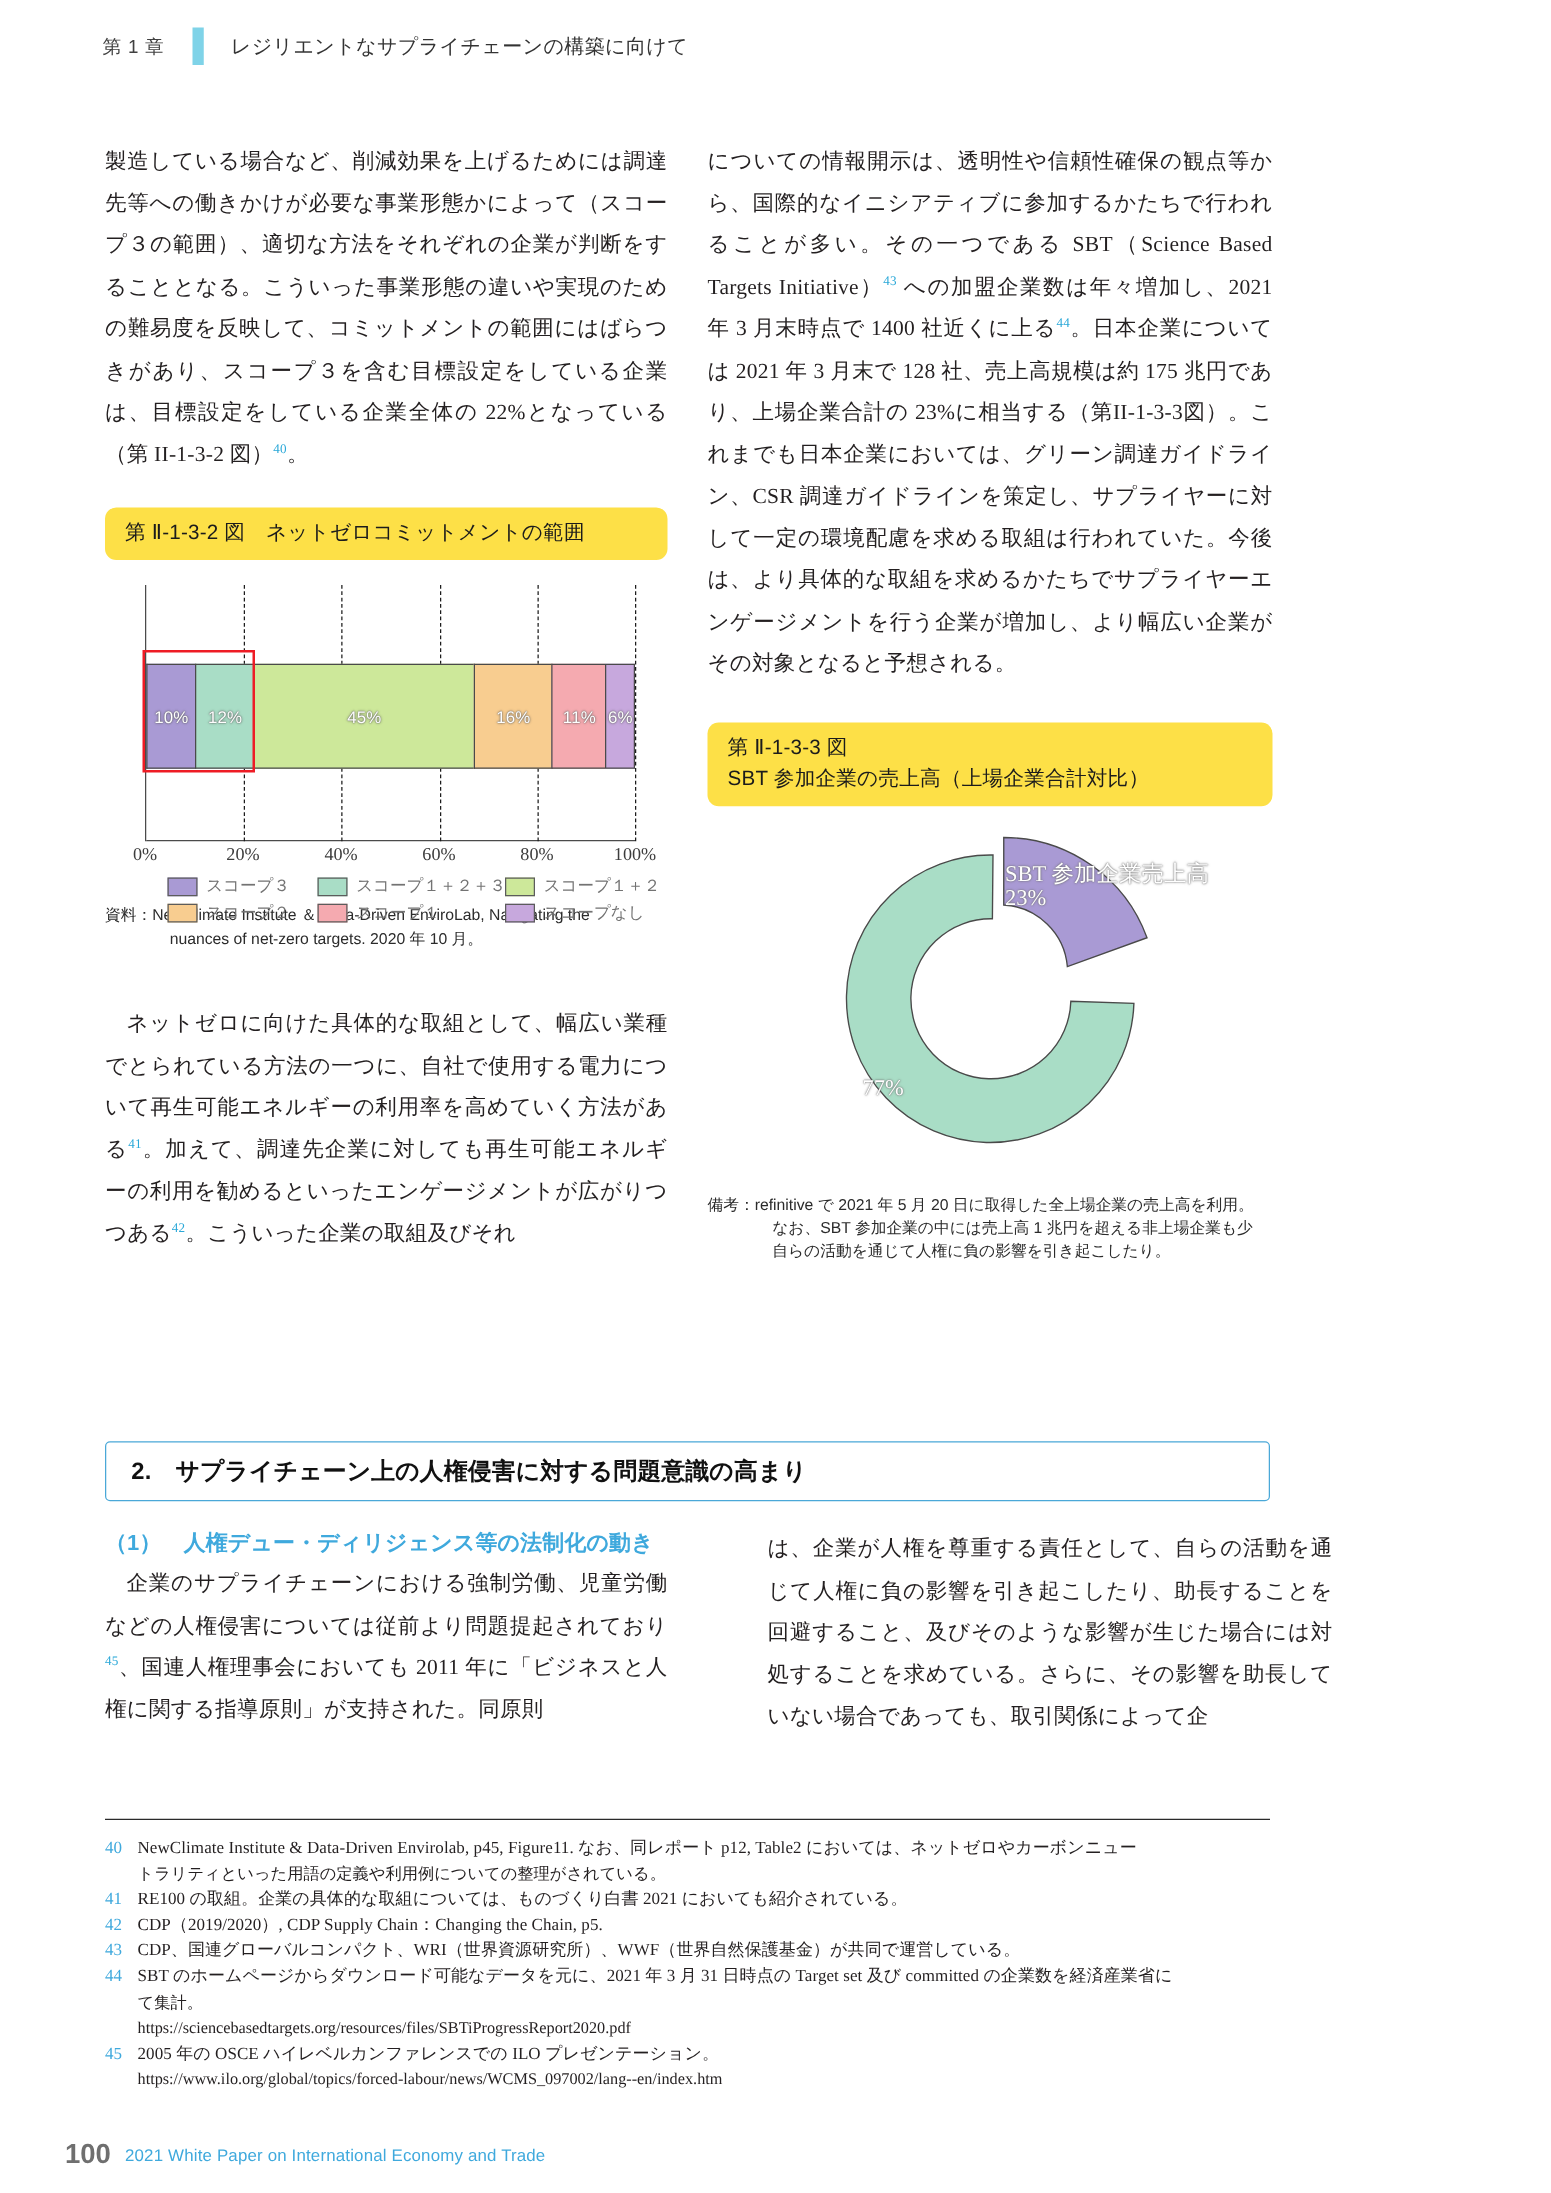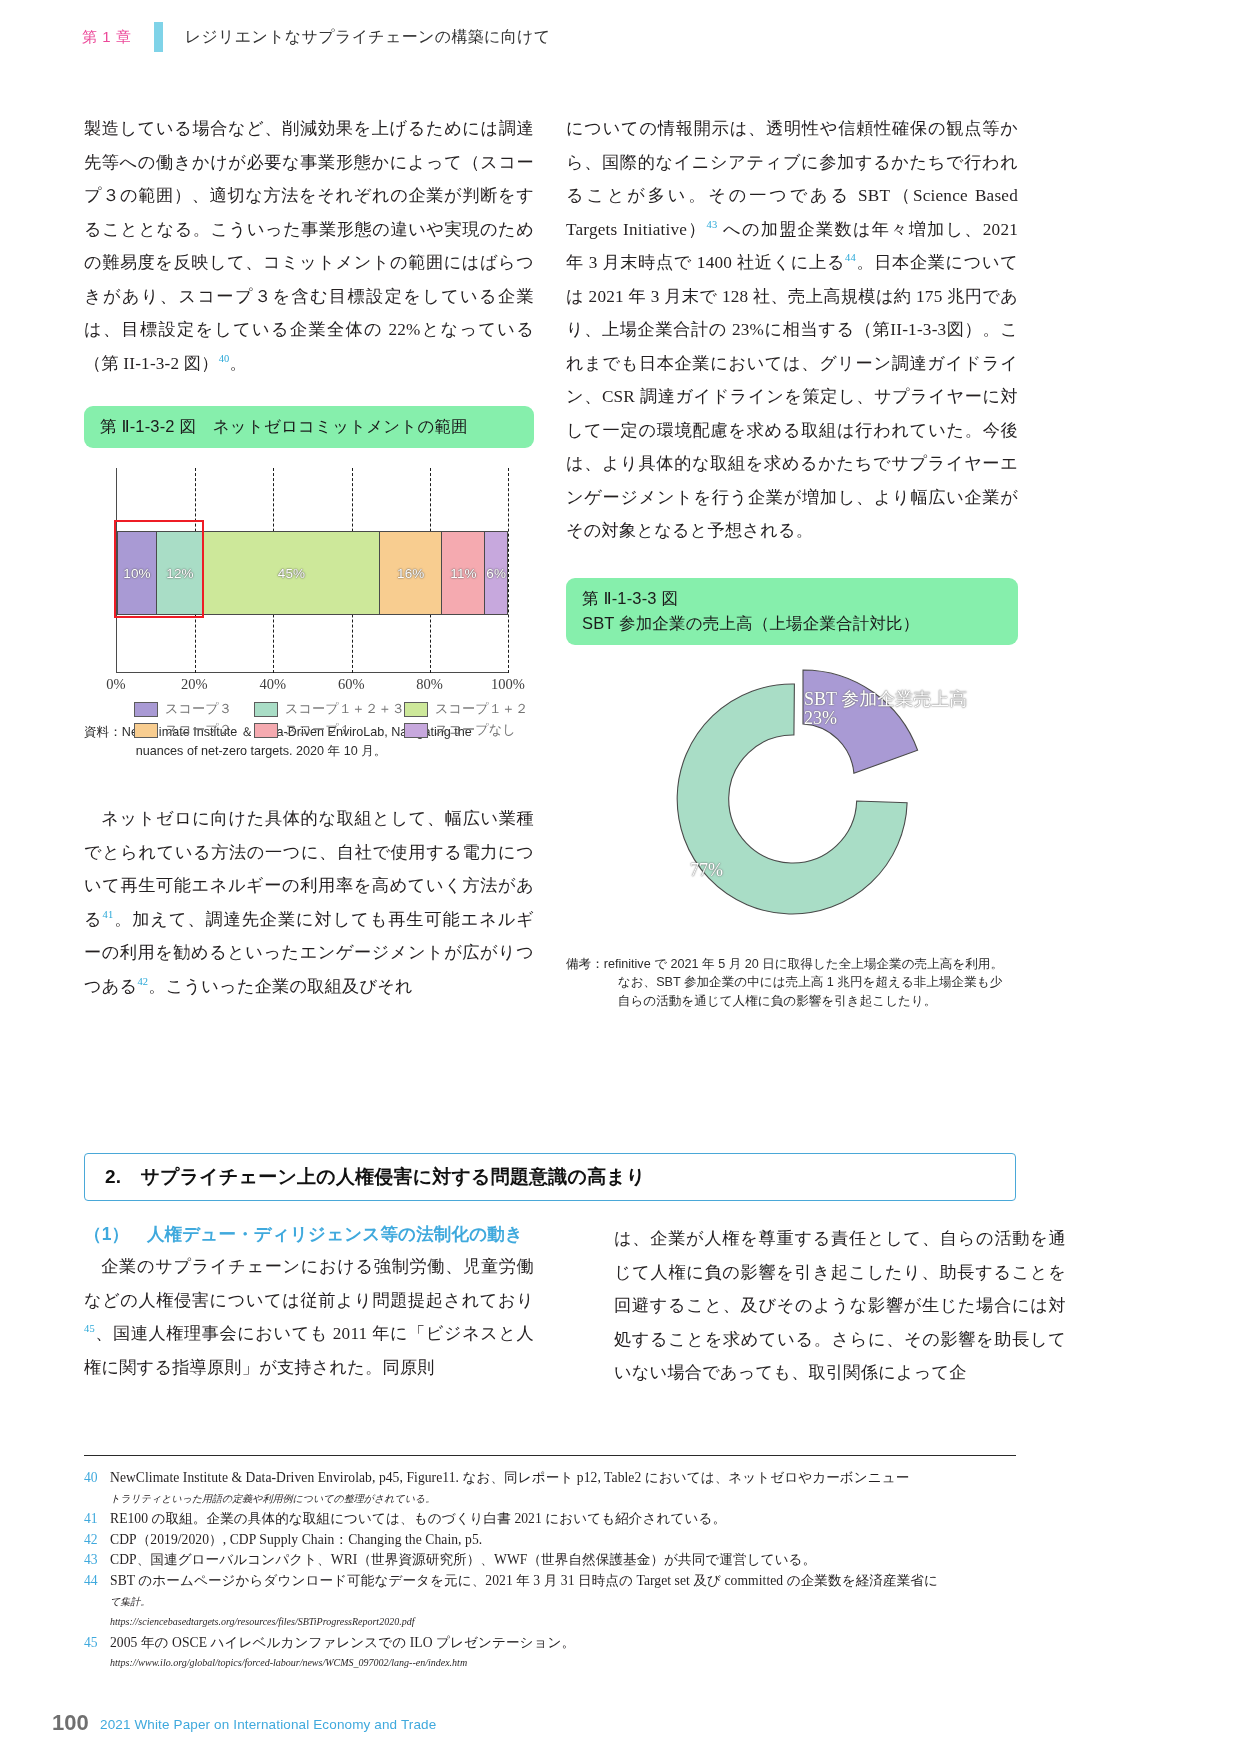--- a/index.html
+++ b/index.html
@@ -24,21 +24,21 @@
   .running-head {
     position: absolute;
     left: 82px; top: 20px;
     width: 1080px; height: 34px;
     display: flex; align-items: center;
   }
   .rh-chapter {
     font-family: "Liberation Sans", "DejaVu Sans", sans-serif;
     font-size: 15px;
     letter-spacing: .04em;
-    color: #ec4899;
+    color: #404040;
   }
   .rh-bar {
     width: 9px; height: 30px;
     background: #7fd3e8;
     margin: 0 22px 0 22px;
   }
   .rh-title {
     font-family: "Liberation Sans", "DejaVu Sans", sans-serif;
     font-size: 16px;
     letter-spacing: .02em;
@@ -61,21 +61,21 @@
   sup.fn {
     color: #2aa8d8;
     font-size: 10.5px;
     vertical-align: super;
     line-height: 0;
     font-family: "Liberation Serif", serif;
   }
 
   
   .fig-title {
-    background: #86efac;
+    background: #fde047;
     border-radius: 9px;
     padding: 8px 24px 9px 16px;
     font-family: "Liberation Sans", "DejaVu Sans", sans-serif;
     font-size: 16.5px;
     color: #1b1b1b;
     letter-spacing: .01em;
     line-height: 25px;
   }
 
   .fig-note {
@@ -239,21 +239,21 @@
     line-height: 20.6px;
     letter-spacing: .005em;
   }
   .fnnum {
     color: #3fa9dd;
     width: 26px;
     flex: none;
     font-family: "Liberation Serif", serif;
   }
   .fntext { flex: 1; }
-  .fnsub { padding-left: 26px; font-size: 10px; line-height: 20.6px; font-style: italic; }
+  .fnsub { padding-left: 26px; font-size: 13px; line-height: 20.6px; }
 
   
   .footer {
     position: absolute;
     left: 0; bottom: 0;
     width: 1241px; height: 58px;
   }
   .footer-band {
     position: absolute;
     left: 0; bottom: 0;

